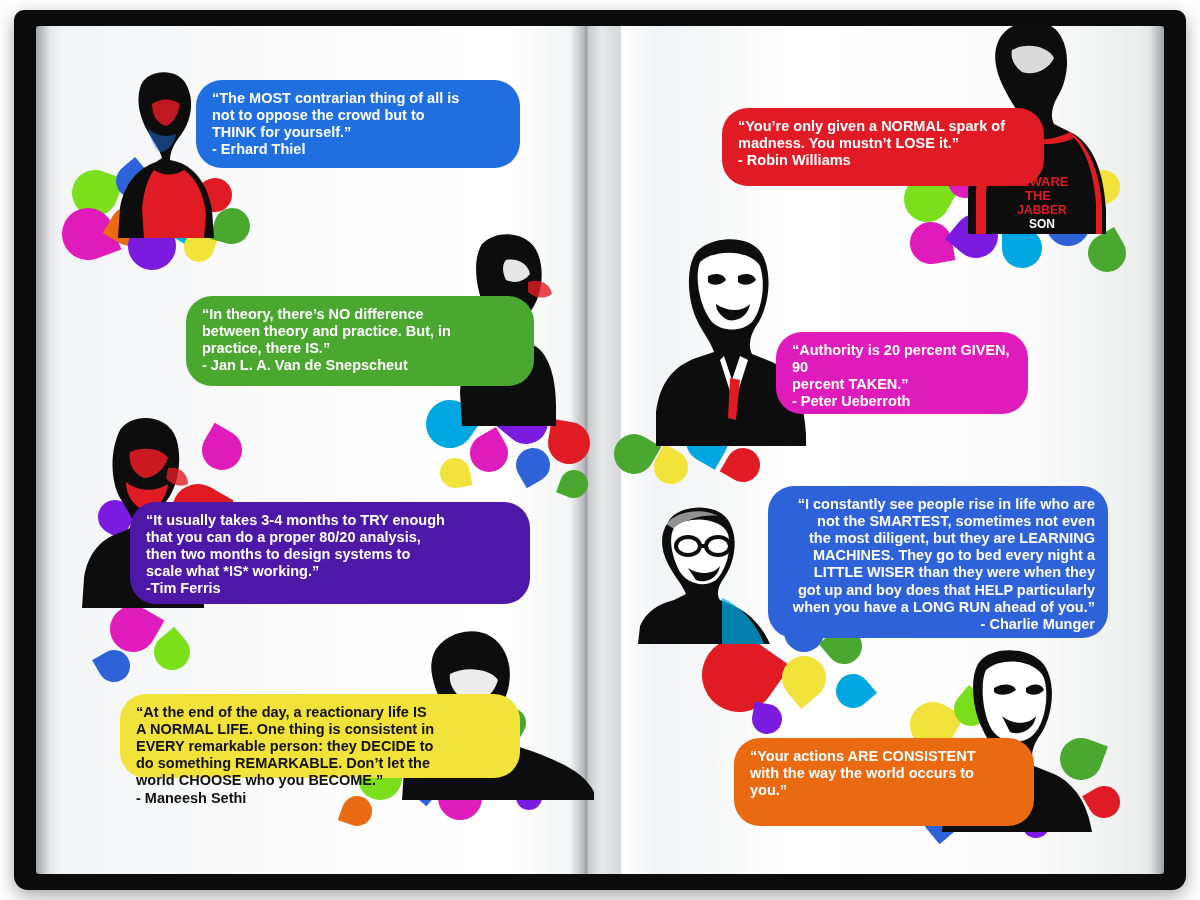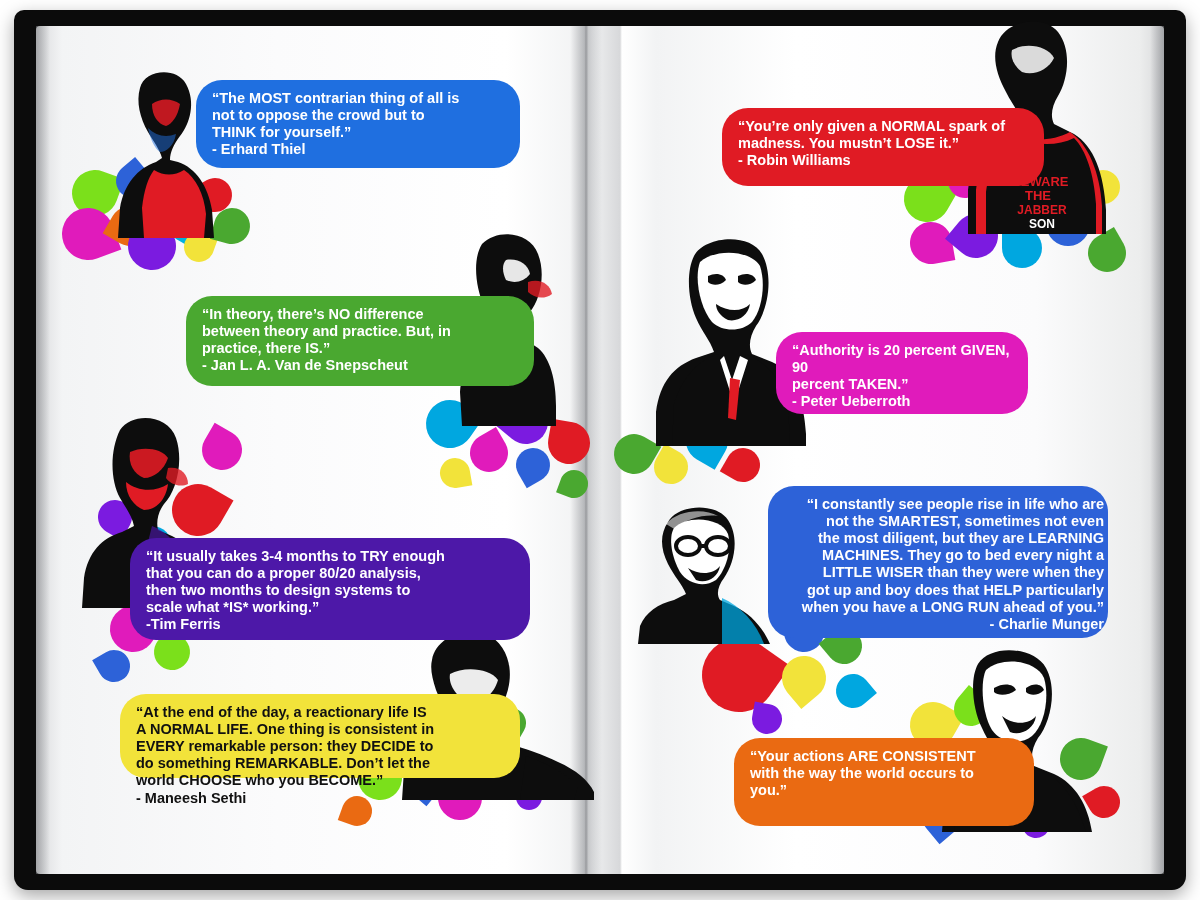--- a/index.html
+++ b/index.html
@@ -58,39 +58,39 @@
     width: 14px;
     pointer-events: none;
   }
   .page-edge-left { left: 22px; background: linear-gradient(90deg, rgba(120,122,126,0.55), rgba(255,255,255,0)); }
   .page-edge-right { left: 1136px; background: linear-gradient(270deg, rgba(120,122,126,0.55), rgba(255,255,255,0)); }
 
   
   .bubble {
     position: absolute;
     border-radius: 26px;
-    padding: 10px 4px 12px 16px;
+    padding: 10px 13px 12px 16px;
     box-sizing: border-box;
     color: #ffffff;
     line-height: 1.18;
     z-index: 30;
   }
   .bubble .q {
     font-weight: bold;
     display: block;
     white-space: pre-line;
   }
   .bubble .attrib {
     display: block;
     font-weight: bold;
     white-space: pre-line;
   }
   .b-thiel     { left: 196px; top: 80px;  width: 324px; height: 88px;  background: #1f6fe0; font-size: 14.5px; }
   .b-snep      { left: 186px; top: 296px; width: 348px; height: 90px;  background: #4aa830; font-size: 14.5px; }
-  .b-ferris    { left: 130px; top: 502px; width: 400px; height: 102px; background: #4d18a8; font-size: 14.5px; margin-top: 36px; }
+  .b-ferris    { left: 130px; top: 502px; width: 400px; height: 102px; background: #4d18a8; font-size: 14.5px; }
   .b-sethi     { left: 120px; top: 694px; width: 400px; height: 84px; background: #f2e33a; color: #111111; font-size: 14.5px; }
   .b-williams  { left: 722px; top: 108px; width: 322px; height: 78px;  background: #e01b24; font-size: 14.5px; }
   .b-ueberroth { left: 776px; top: 332px; width: 252px; height: 82px;  background: #e01bbb; font-size: 14.5px; }
   .b-munger    { left: 768px; top: 486px; width: 340px; height: 152px; background: #2d62d8; font-size: 14.5px; text-align: right; }
   .b-erhard    { left: 734px; top: 738px; width: 300px; height: 88px;  background: #ea6a12; font-size: 14.5px; }
 
   
   .splash { position: absolute; z-index: 10; pointer-events: none; }
   .drop {
     position: absolute;

